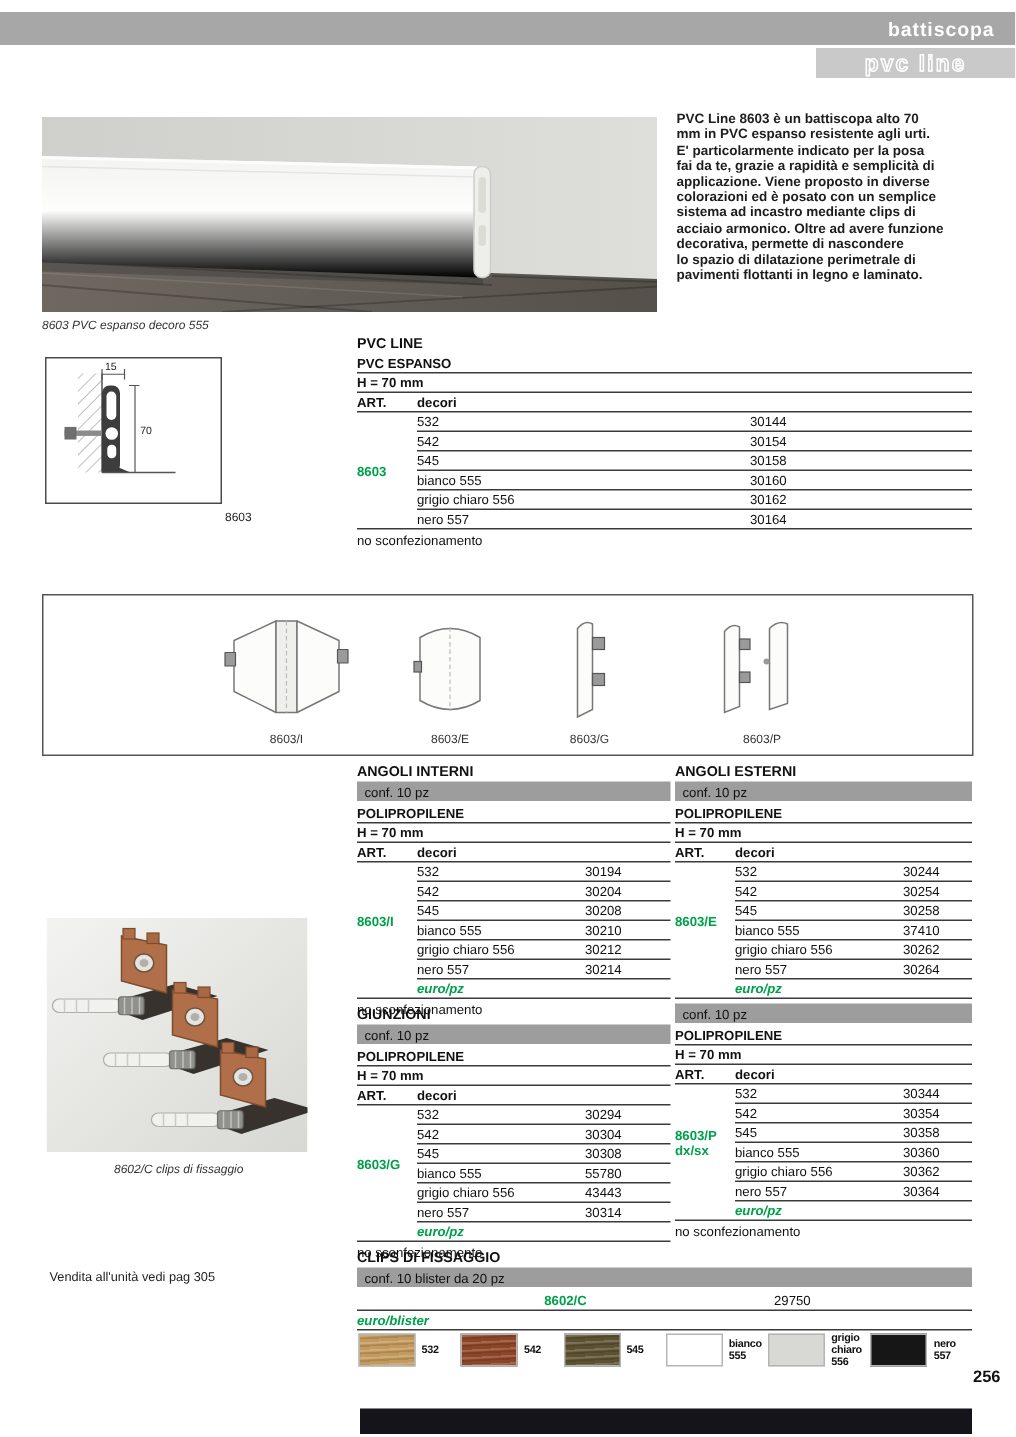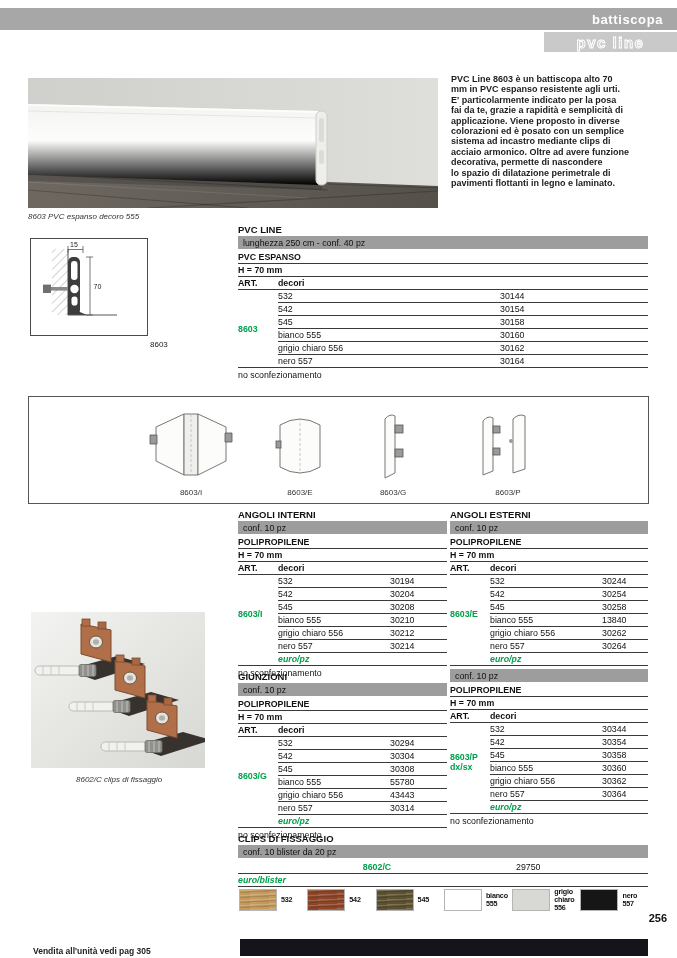--- a/index.html
+++ b/index.html
@@ -65,21 +65,21 @@
 
   
   #swatches{position:absolute;left:239px;top:888px;width:410px;display:flex;}
   .sw-item{width:68.3px;display:flex;align-items:center;gap:4px;box-sizing:border-box;}
   .sw-box{width:36px;height:20px;border:1px solid #b5b5b5;position:relative;flex:none;}
   .sw-box .grain{position:absolute;inset:0;
      background:repeating-linear-gradient(177deg,rgba(255,255,255,.18) 0 1px,rgba(0,0,0,.12) 2px 3px,rgba(0,0,0,0) 3px 5px);}
   .sw-label{font-size:7.2px;font-weight:bold;line-height:7.8px;letter-spacing:-.2px;color:#111;}
 
   
-  #footer-note{position:absolute;left:33px;top:946px;font-size:8.5px;font-weight:bold;color:#222;}
+  #footer-note{position:absolute;left:33px;top:846px;font-size:8.5px;font-weight:normal;color:#222;}
   #page-num{position:absolute;right:10px;top:912px;font-size:11px;font-weight:bold;color:#111;}
   #footer-bar{position:absolute;left:240px;top:939px;width:408px;height:17px;background:#14141a;}
 
   svg text{font-family:"Liberation Sans",sans-serif;}
 </style>
 </head>
 <body>
 
 <div class="page">
 
@@ -207,21 +207,20 @@
         <rect x="46" y="39" width="7" height="7" fill="#9a9a9a" stroke="#555" stroke-width=".8"></rect>
         <path d="M66,10 Q72,4 78,7 L78,60 L66,64 Z" fill="#fcfcfa" stroke="#777" stroke-width="1"></path>
         <circle cx="64" cy="32" r="2" fill="#9a9a9a"></circle>
       </svg>
       <div class="part-label">8603/P</div>
     </div>
   </div>
 
   <div class="ptable main" id="t-main">
     <div class="tt">PVC LINE</div>
-    <div class="tconf">lunghezza 250 cm - conf. 40 pz</div>
     <div class="tmat">PVC ESPANSO</div>
     <div class="theight">H = 70 mm</div>
     <div class="thead">
       <span class="h-art">ART.</span>
       <span>decori</span>
     </div>
     <div class="tbody">
       <div class="art-cell">
           <span>8603</span>
         </div>
@@ -322,21 +321,21 @@
         <div class="trow">
             <span class="dec">542</span>
             <span class="code">30254</span>
           </div>
         <div class="trow">
             <span class="dec">545</span>
             <span class="code">30258</span>
           </div>
         <div class="trow">
             <span class="dec">bianco 555</span>
-            <span class="code">13840</span>
+            <span class="code">37410</span>
           </div>
         <div class="trow">
             <span class="dec">grigio chiaro 556</span>
             <span class="code">30262</span>
           </div>
         <div class="trow">
             <span class="dec">nero 557</span>
             <span class="code">30264</span>
           </div>
       </div>

